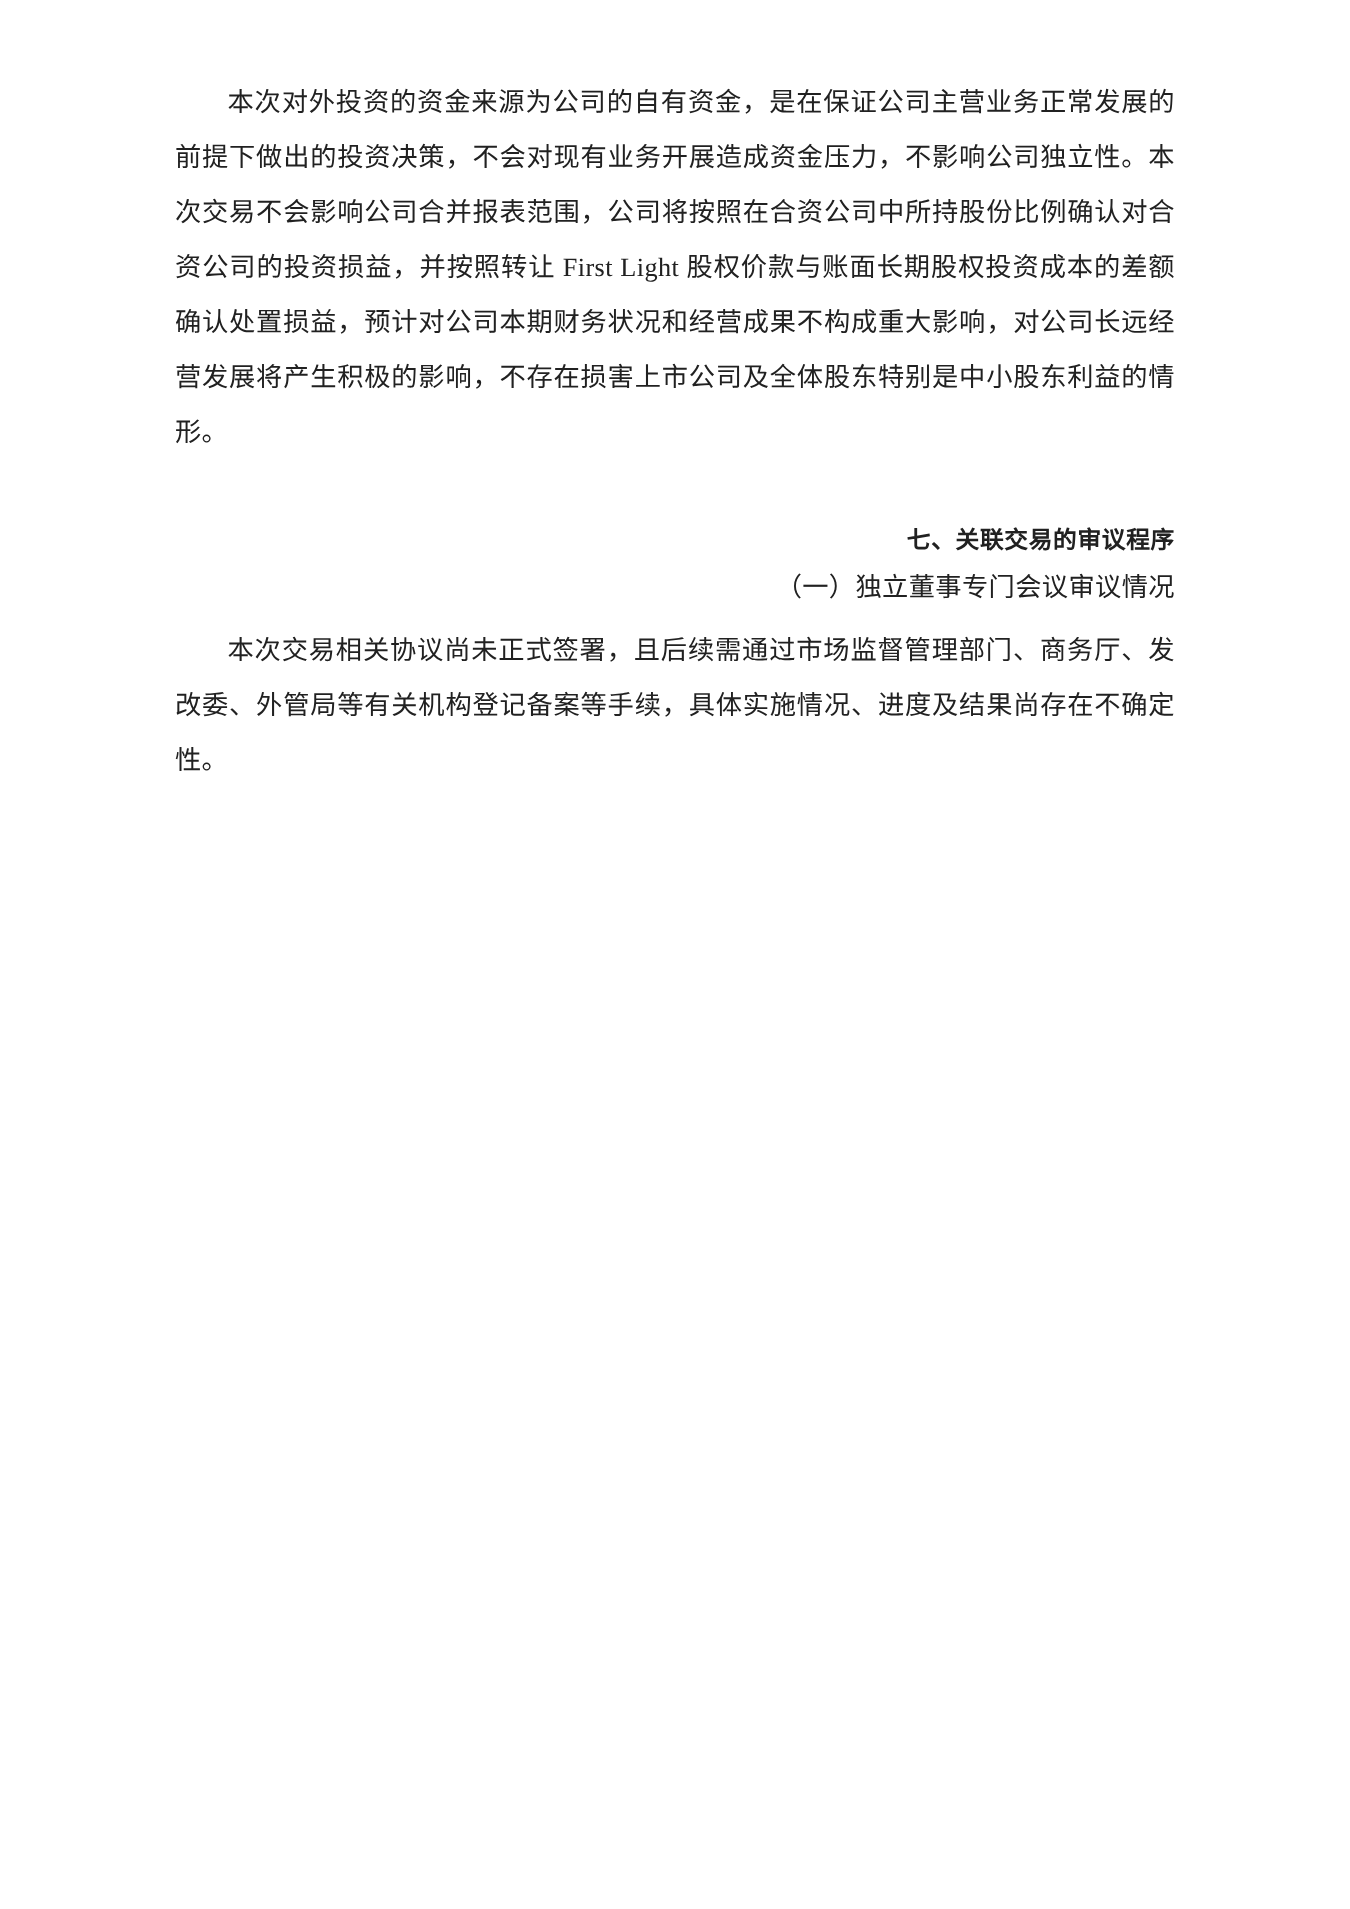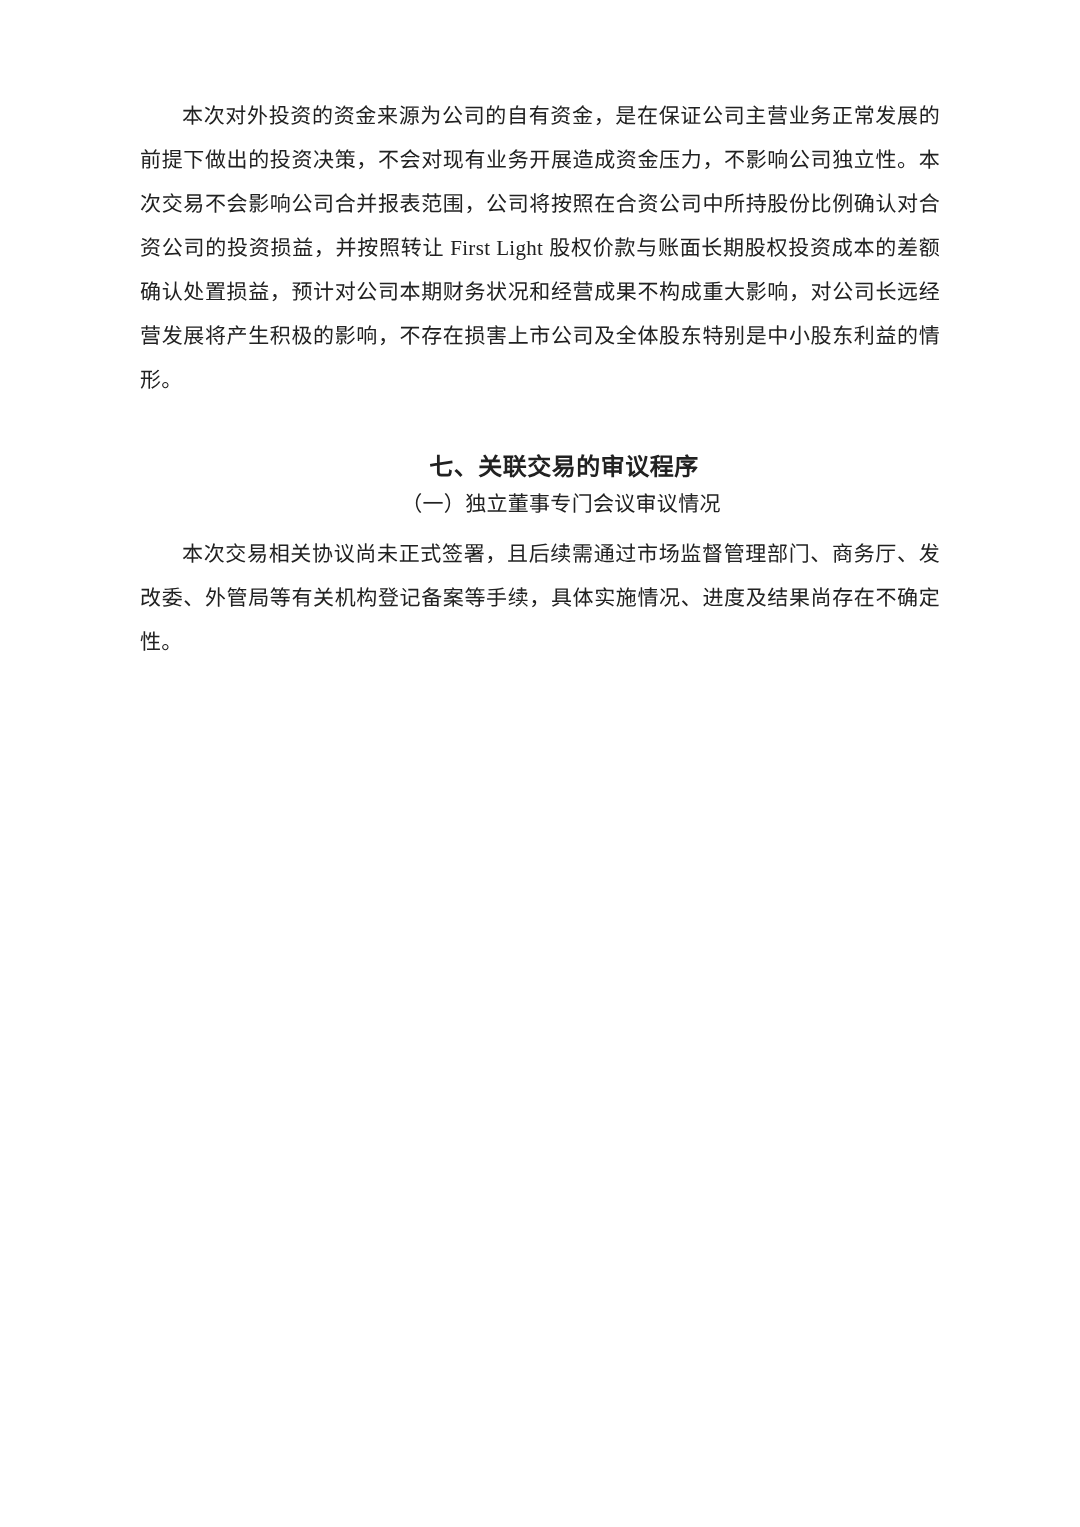--- a/index.html
+++ b/index.html
@@ -7,48 +7,48 @@
     padding: 0;
     background: #ffffff;
   }
   .page {
     position: relative;
     width: 1080px;
     height: 1527px;
     margin: 0 auto;
     background: #ffffff;
     box-sizing: border-box;
-    padding: 94px 140px 60px 140px;
+    padding: 60px 140px 60px 140px;
     font-family: "Liberation Serif", "DejaVu Serif", serif;
     font-size: 21px;
     color: #212121;
     overflow: hidden;
   }
   .body-para {
     margin: 0;
     line-height: 44px;
     text-indent: 2em;
     text-align: justify;
     letter-spacing: 0.3px;
   }
   .section-heading {
     margin: 47px 0 0 0;
-    font-size: 24px;
+    font-size: 19px;
     font-weight: bold;
     line-height: 36px;
     text-indent: 2em;
-    text-align: center;
+    text-align: right;
     letter-spacing: 0.5px;
   }
   .sub-heading {
     margin: 0;
     font-weight: normal;
     line-height: 38px;
     text-indent: 2em;
-    text-align: center;
+    text-align: right;
     letter-spacing: 0.3px;
   }
 </style>
 </head>
 <body>
 
 <div class="page">
 
   <p class="body-para">本次对外投资的资金来源为公司的自有资金，是在保证公司主营业务正常发展的前提下做出的投资决策，不会对现有业务开展造成资金压力，不影响公司独立性。本次交易不会影响公司合并报表范围，公司将按照在合资公司中所持股份比例确认对合资公司的投资损益，并按照转让 First Light 股权价款与账面长期股权投资成本的差额确认处置损益，预计对公司本期财务状况和经营成果不构成重大影响，对公司长远经营发展将产生积极的影响，不存在损害上市公司及全体股东特别是中小股东利益的情形。</p>
 

